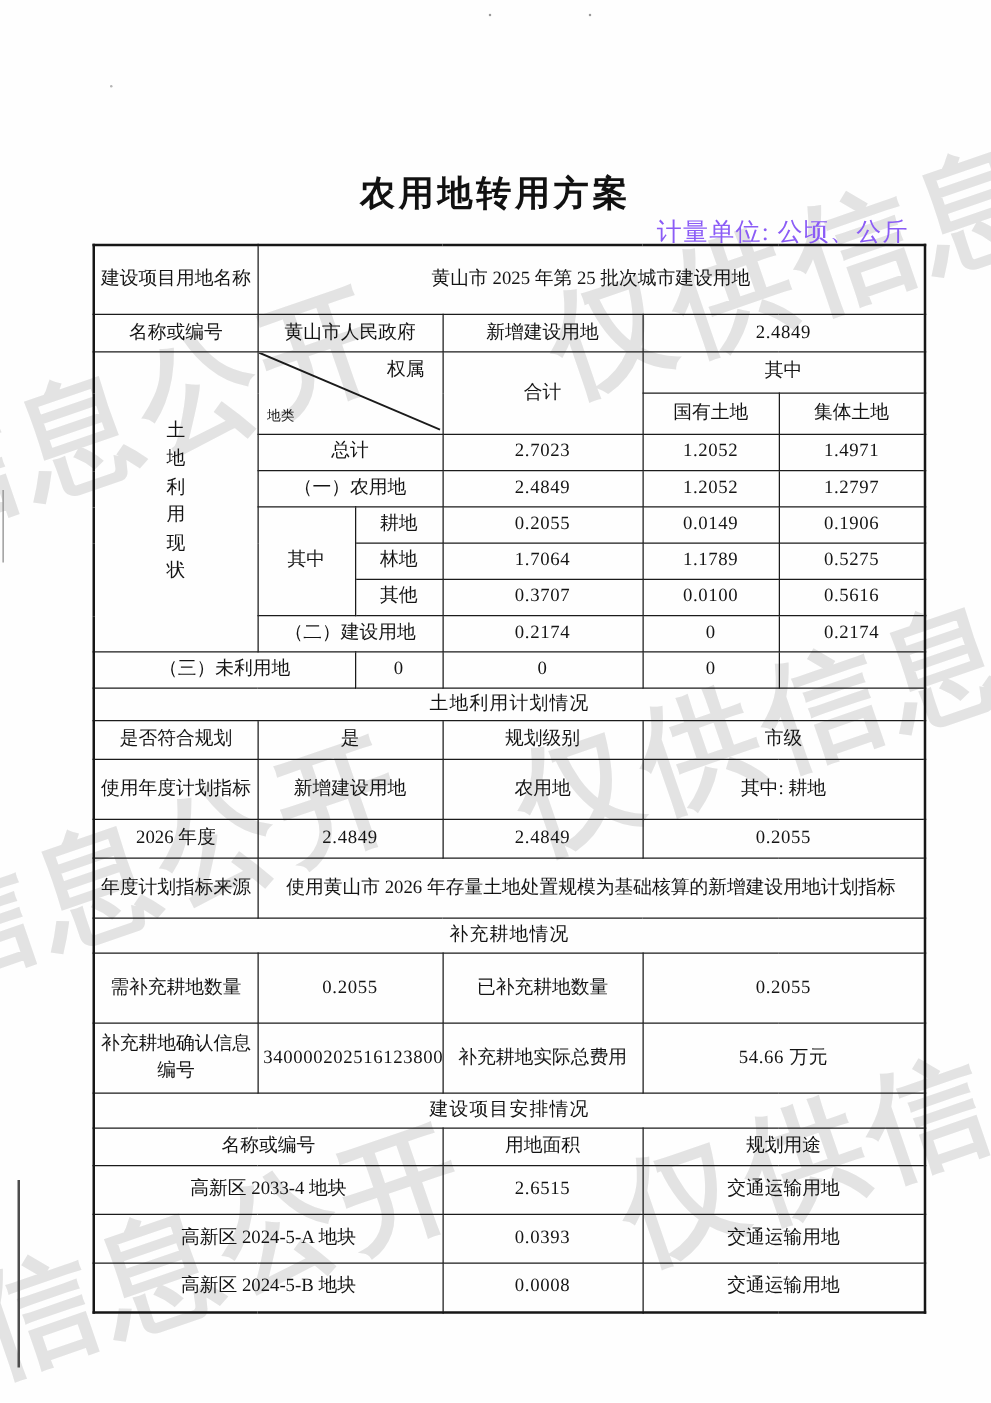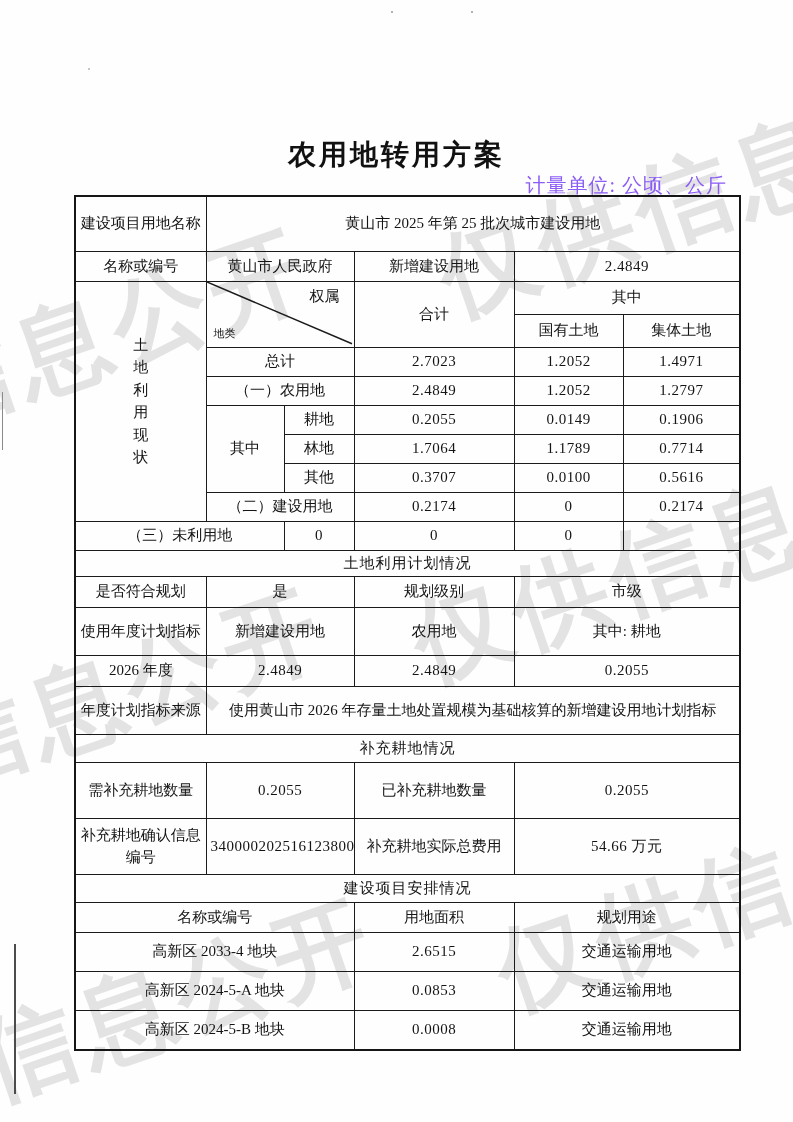--- a/index.html
+++ b/index.html
@@ -172,21 +172,21 @@
         <td rowspan="3">其中</td>
         <td>耕地</td>
         <td class="num">0.2055</td>
         <td class="num">0.0149</td>
         <td class="num">0.1906</td>
       </tr>
       <tr class="rdata">
         <td>林地</td>
         <td class="num">1.7064</td>
         <td class="num">1.1789</td>
-        <td class="num">0.7714</td>
+        <td class="num">0.5275</td>
       </tr>
       <tr class="rdata">
         <td>其他</td>
         <td class="num">0.3707</td>
         <td class="num">0.0100</td>
         <td class="num">0.5616</td>
       </tr>
       <tr class="rdata">
         <td colspan="2">（二）建设用地</td>
         <td class="num">0.2174</td>
@@ -250,21 +250,21 @@
         <td>用地面积</td>
         <td colspan="2">规划用途</td>
       </tr>
       <tr class="rplot">
         <td colspan="3">高新区 2033-4 地块</td>
         <td class="num">2.6515</td>
         <td colspan="2">交通运输用地</td>
       </tr>
       <tr class="rplot">
         <td colspan="3">高新区 2024-5-A 地块</td>
-        <td class="num">0.0853</td>
+        <td class="num">0.0393</td>
         <td colspan="2">交通运输用地</td>
       </tr>
       <tr class="rplot">
         <td colspan="3">高新区 2024-5-B 地块</td>
         <td class="num">0.0008</td>
         <td colspan="2">交通运输用地</td>
       </tr>
     </tbody>
   </table>
 </div>

